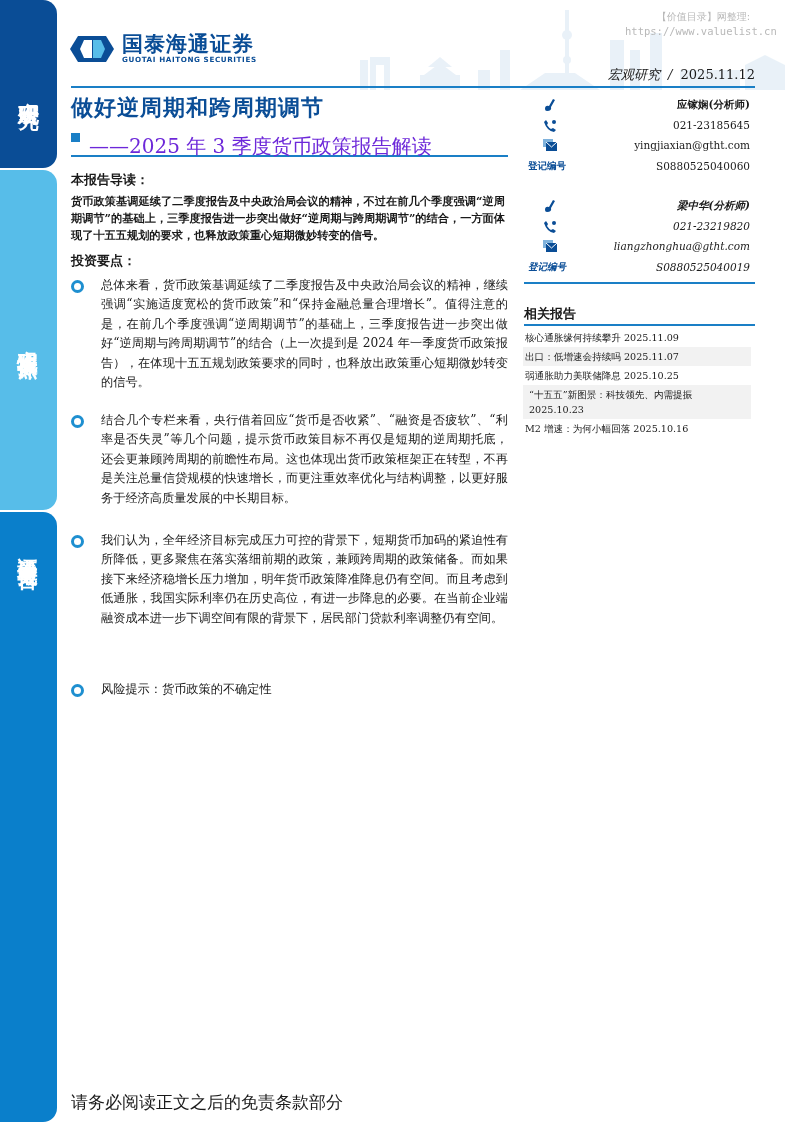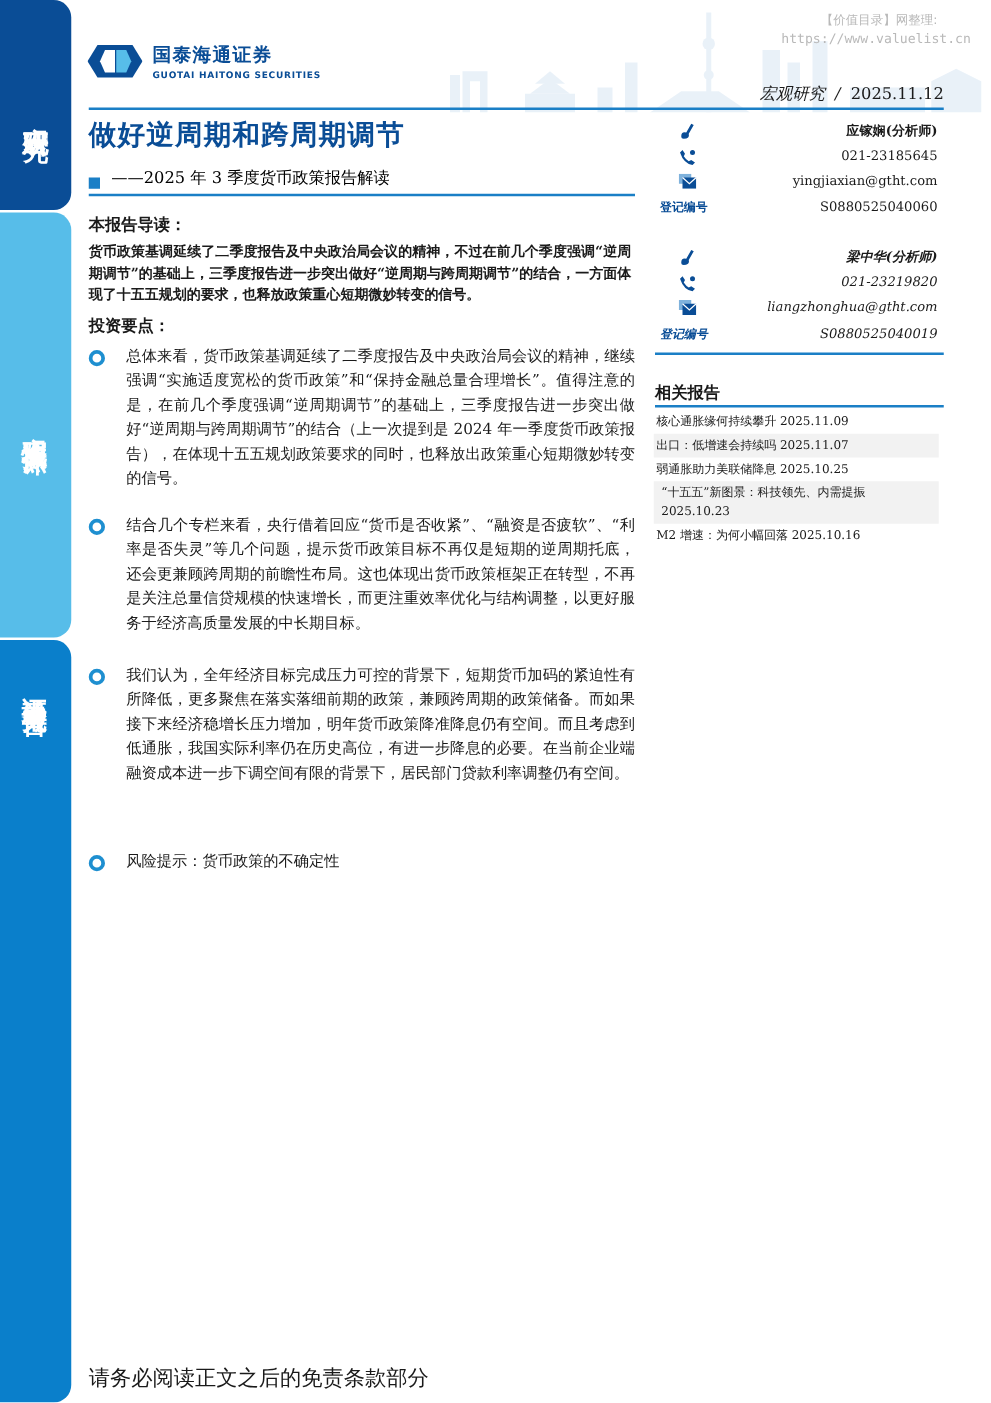--- a/index.html
+++ b/index.html
@@ -18,30 +18,30 @@
 
   
   .skyline { position: absolute; left: 360px; top: 5px; width: 430px; height: 85px; opacity: 0.55; }
   .watermark { position: absolute; left: 625px; top: 10px; color: #b9b9b9; font-family: "DejaVu Sans Mono", monospace; font-size: 10.5px; line-height: 14px; text-align: center; }
   .watermark .wm1 { padding-left: 5px; font-family: "DejaVu Sans", sans-serif; font-size: 10px; }
 
   
   .logo { position: absolute; left: 70px; top: 33px; display: flex; align-items: center; }
   .logo-mark { width: 44px; height: 30px; position: relative; }
   .logo-text { margin-left: 8px; }
-  .logo-cn { color: #0a4d96; font-family: "DejaVu Sans", sans-serif; font-weight: bold; font-size: 15px; letter-spacing: 1px; line-height: 22px; }
+  .logo-cn { color: #0a4d96; font-family: "DejaVu Sans", sans-serif; font-weight: bold; font-size: 21px; letter-spacing: 1px; line-height: 22px; }
   .logo-en { color: #0a4d96; font-family: "DejaVu Sans", sans-serif; font-size: 7.2px; font-weight: bold; letter-spacing: 0.6px; line-height: 10px; }
 
   .header-meta { position: absolute; right: 38px; top: 66px; font-size: 13px; color: #1a1a1a; font-style: italic; }
   .header-meta .date { font-style: normal; }
 
   .rule { position: absolute; height: 2px; background: #1a7fc6; }
 
   .title { position: absolute; left: 71px; top: 93px; color: #0a4d96; font-size: 22px; font-weight: bold; letter-spacing: 1px; }
-  .subtitle { position: absolute; left: 71px; top: 133px; color: #000000; font-size: 13px; display: flex; align-items: flex-end; }
+  .subtitle { position: absolute; left: 71px; top: 133px; color: #6d28d9; font-size: 20px; display: flex; align-items: flex-start; }
   .subtitle .sq { width: 9px; height: 9px; background: #1a7fc6; margin-right: 9px; }
 
   
   .sec-head { position: absolute; left: 71px; font-size: 13px; font-weight: bold; color: #1a1a1a; }
   .intro { position: absolute; left: 71px; top: 193px; width: 434px; font-size: 11.2px; font-weight: bold; line-height: 17px; text-align: justify; }
 
   .point { position: absolute; left: 71px; width: 437px; display: flex; }
   .point .bullet { width: 13px; height: 13px; border: 3px solid #1e8fd0; border-radius: 50%; margin-top: 4px; flex: none; }
   .point .ptext { margin-left: 17px; font-size: 12.2px; line-height: 19.4px; text-align: justify; flex: 1; }
 

